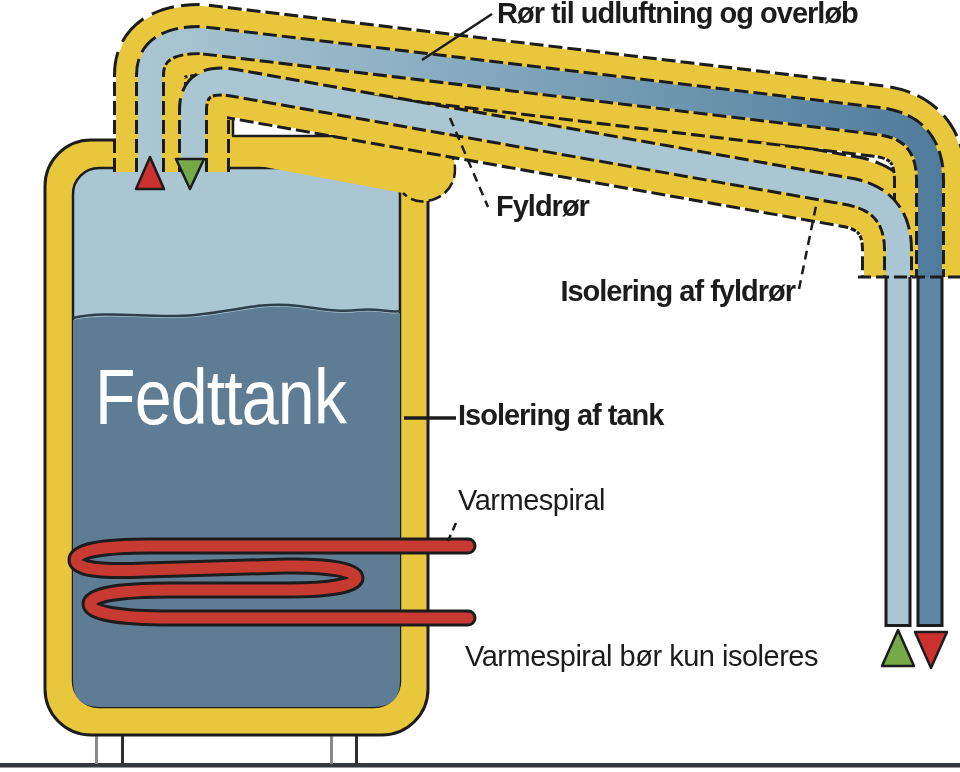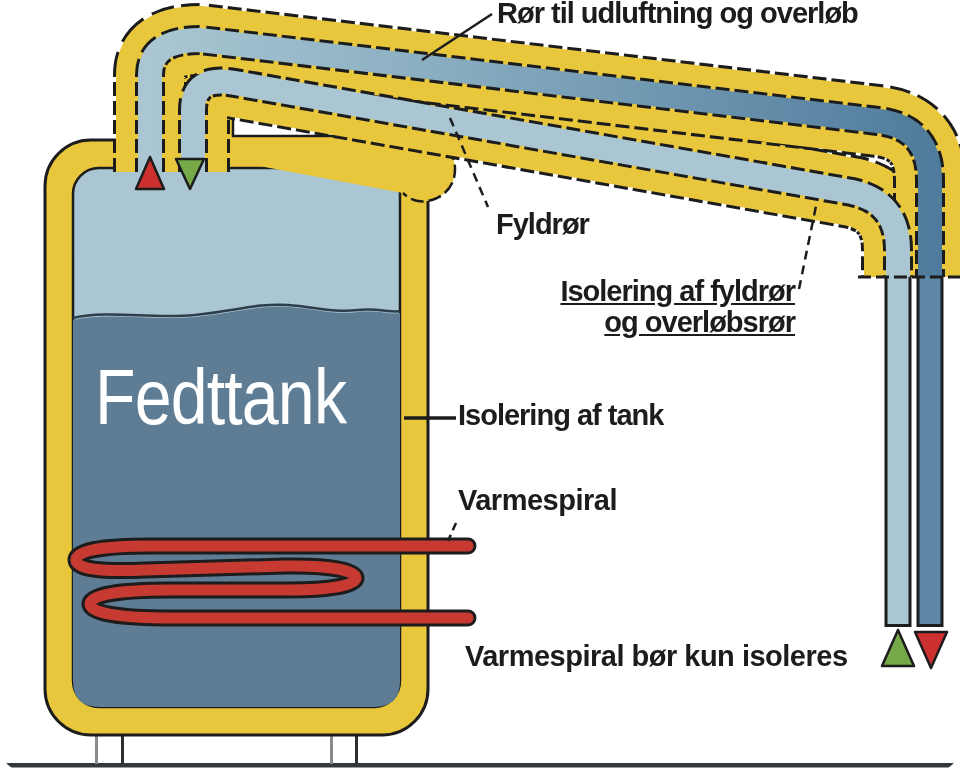--- a/index.html
+++ b/index.html
@@ -1,21 +1,21 @@
 <!DOCTYPE html>
 <html style="--insulation_yellow: #E9C73C; --tank_interior_blue: #A9C6D2; --fat_slate_blue: #5E7D95; --vent_pipe_dark_blue: #4F7B9C; --fill_pipe_light_blue: #A9C6D2; --coil_red: #C63A31; --marker_red: #CC3130; --marker_green: #76A948; --outline_black: #1C1C1C; --wave_line: #2E3F4C; --base_line: #33383D; --leg_gray: #8A8A8A; --leg_dark: #2E2E2E;"><head>
 <meta charset="utf-8">
 <style>
   html,body{margin:0;padding:0;background:#ffffff;}
   #stage{position:relative;width:960px;height:772px;overflow:hidden;background:#fff;
-         font-family:"Liberation Sans", sans-serif;border-radius:26px;}
+         font-family:"Liberation Sans", sans-serif;}
   #artwork{position:absolute;left:0;top:0;z-index:1;}
   .lbl{position:absolute;z-index:5;color:#1c1c1c;line-height:1.08;white-space:nowrap;}
   .bold{font-weight:700;font-size:29px;letter-spacing:-1px;}
-  .reg{font-weight:700;font-size:29px;letter-spacing:-0.5px;}
+  .reg{font-weight:400;font-size:29px;letter-spacing:-0.5px;}
   .right{text-align:right;}
   #tank-title{position:absolute;z-index:5;color:#ffffff;font-size:78px;font-weight:400;
               letter-spacing:-1px;transform:scaleX(0.85);transform-origin:left top;
               line-height:1;}
   .note-line{line-height:1.17;}
 </style>
 </head>
 <body>
 
 <div id="stage">
@@ -106,25 +106,24 @@
       <line x1="492" y1="14" x2="422" y2="60" stroke-width="2.5"></line>
       <line x1="450" y1="118" x2="488" y2="207" stroke-width="2.5" stroke-dasharray="9 6"></line>
       <line x1="799" y1="289" x2="816" y2="206" stroke-width="2.5" stroke-dasharray="9 6"></line>
       <line x1="404" y1="418" x2="456" y2="418" stroke-width="3.5"></line>
       <line x1="456" y1="523" x2="448" y2="541" stroke-width="2.5" stroke-dasharray="8 5"></line>
     </g>
   </svg>
 
   <div class="lbl bold" style="left:497px;top:-2px;">Rør til udluftning og overløb</div>
 
-  <div class="lbl bold" style="left:496px;top:209px;">Fyldrør</div>
+  <div class="lbl bold" style="left:496px;top:191px;">Fyldrør</div>
 
-  <div class="lbl bold right" style="right:165px;top:276px;text-decoration:underline;">
+  <div class="lbl bold right" style="right:165px;top:276px;">
     <div>Isolering af fyldrør</div>
-    <div>og overløbsrør</div>
   </div>
 
   <div class="lbl bold" style="left:458px;top:400px;text-align:center;">Isolering af tank</div>
 
   <div class="lbl reg" style="left:458px;top:485px;">Varmespiral</div>
 
   <div id="tank-title" style="left:95px;top:358px;">Fedttank</div>
 
   <div class="lbl reg" style="left:465px;top:640px;">
     <div class="note-line">Varmespiral bør kun isoleres</div>

